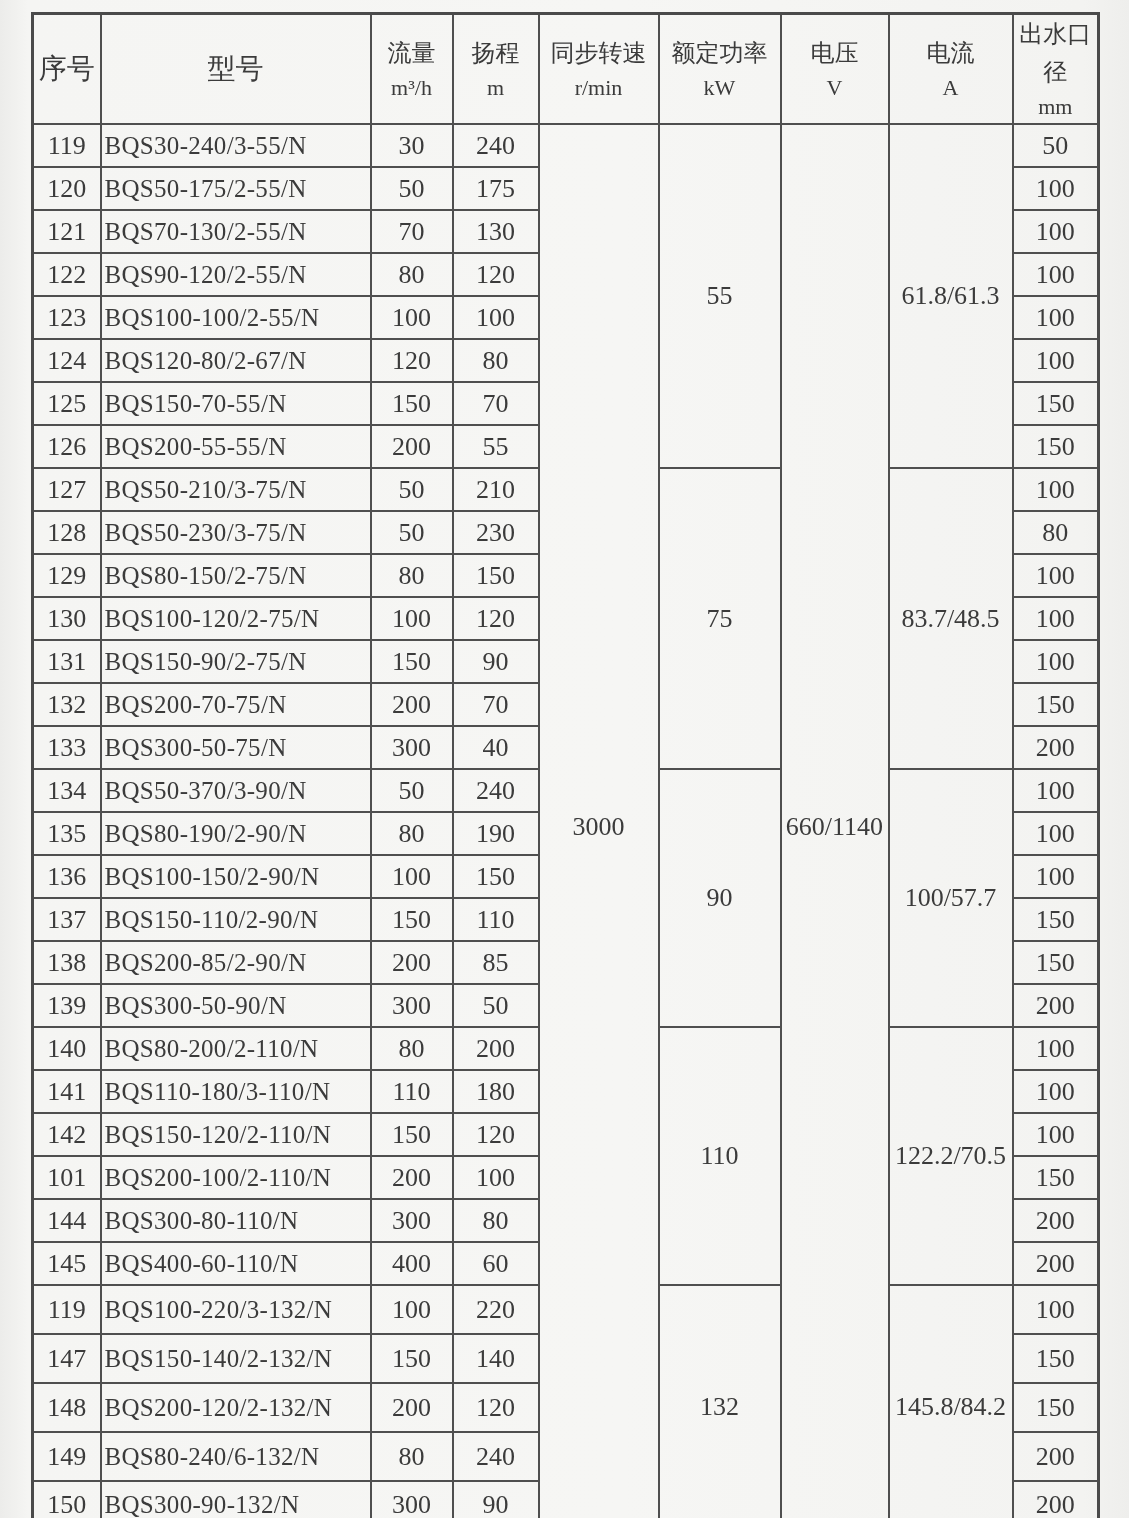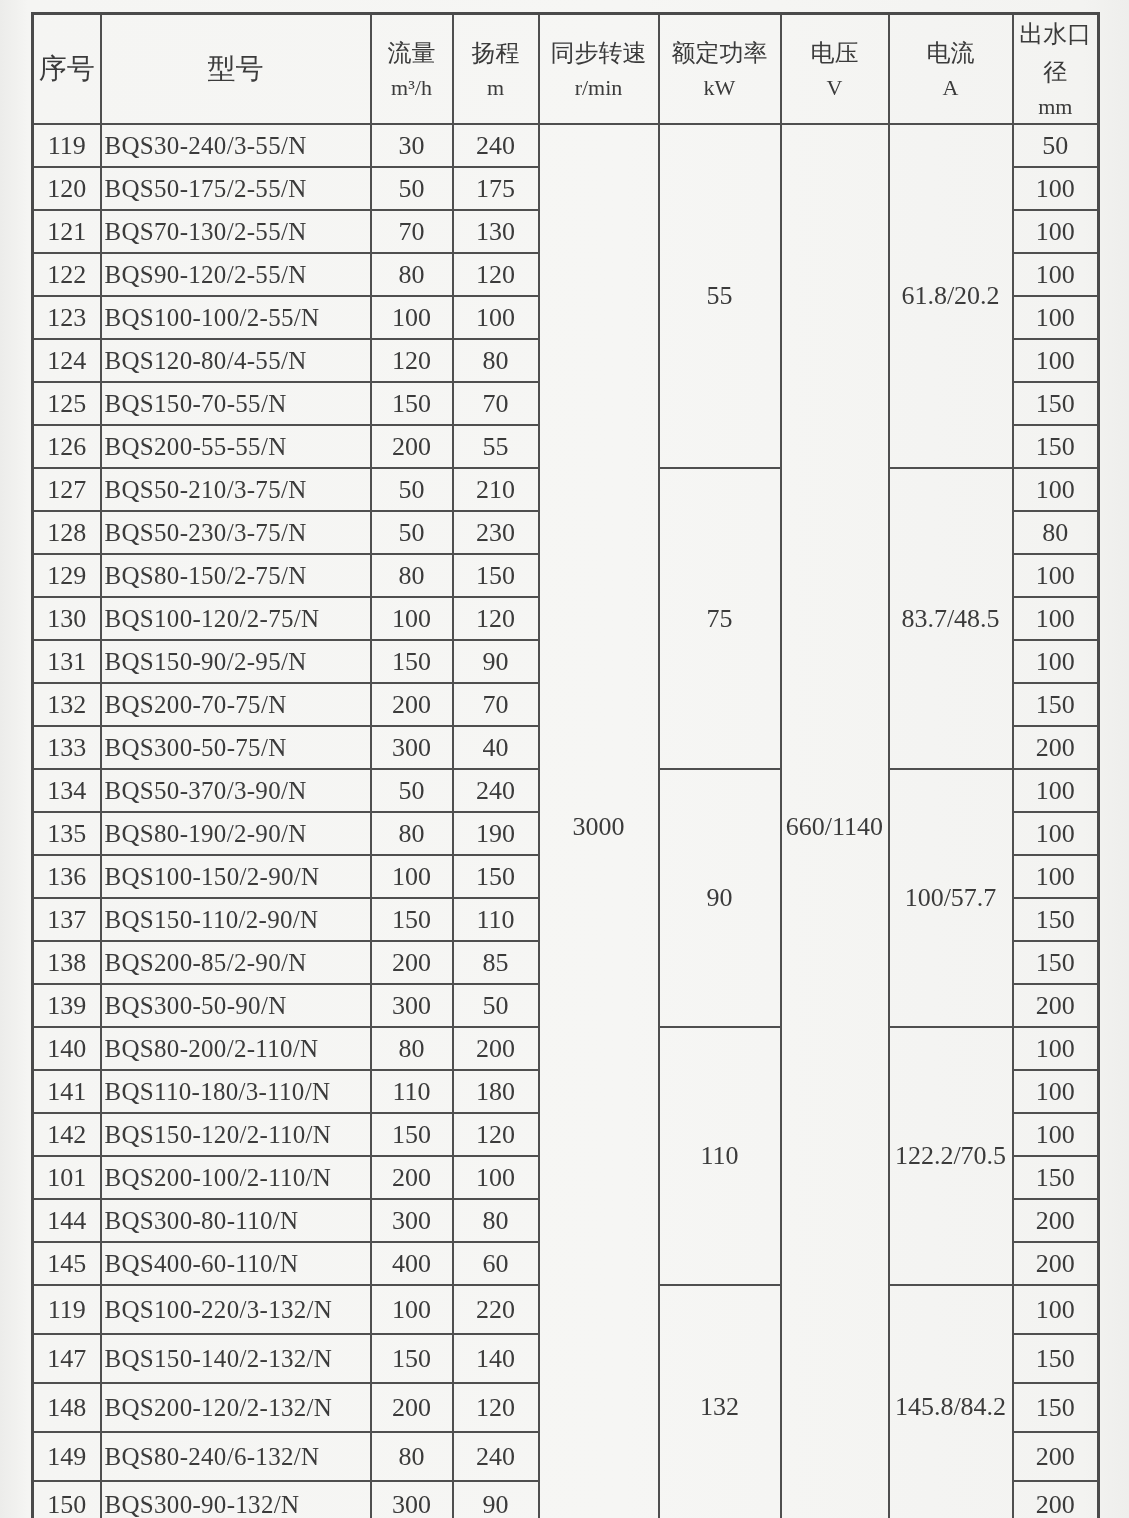--- a/index.html
+++ b/index.html
@@ -103,21 +103,21 @@
     </thead>
     <tbody id="table-body">
         <tr>
           <td>119</td>
           <td class="model-cell">BQS30-240/3-55/N</td>
           <td>30</td>
           <td>240</td>
           <td rowspan="32">3000</td>
           <td rowspan="8">55</td>
           <td rowspan="32">660/1140</td>
-          <td rowspan="8">61.8/20.2</td>
+          <td rowspan="8">61.8/61.3</td>
           <td>50</td>
         </tr>
         <tr>
           <td>120</td>
           <td class="model-cell">BQS50-175/2-55/N</td>
           <td>50</td>
           <td>175</td>
           <td>100</td>
         </tr>
         <tr>
@@ -136,21 +136,21 @@
         </tr>
         <tr>
           <td>123</td>
           <td class="model-cell">BQS100-100/2-55/N</td>
           <td>100</td>
           <td>100</td>
           <td>100</td>
         </tr>
         <tr>
           <td>124</td>
-          <td class="model-cell">BQS120-80/4-55/N</td>
+          <td class="model-cell">BQS120-80/2-67/N</td>
           <td>120</td>
           <td>80</td>
           <td>100</td>
         </tr>
         <tr>
           <td>125</td>
           <td class="model-cell">BQS150-70-55/N</td>
           <td>150</td>
           <td>70</td>
           <td>150</td>
@@ -187,21 +187,21 @@
         </tr>
         <tr>
           <td>130</td>
           <td class="model-cell">BQS100-120/2-75/N</td>
           <td>100</td>
           <td>120</td>
           <td>100</td>
         </tr>
         <tr>
           <td>131</td>
-          <td class="model-cell">BQS150-90/2-95/N</td>
+          <td class="model-cell">BQS150-90/2-75/N</td>
           <td>150</td>
           <td>90</td>
           <td>100</td>
         </tr>
         <tr>
           <td>132</td>
           <td class="model-cell">BQS200-70-75/N</td>
           <td>200</td>
           <td>70</td>
           <td>150</td>

